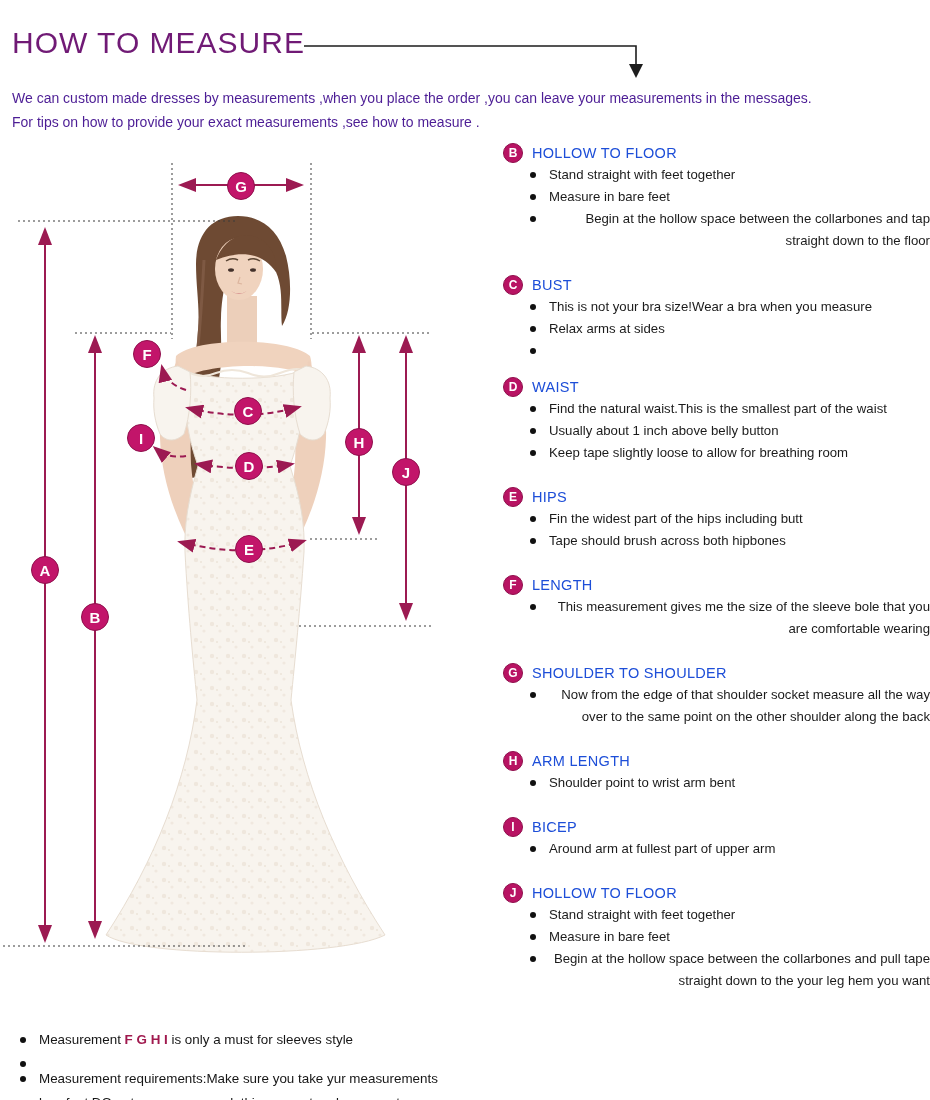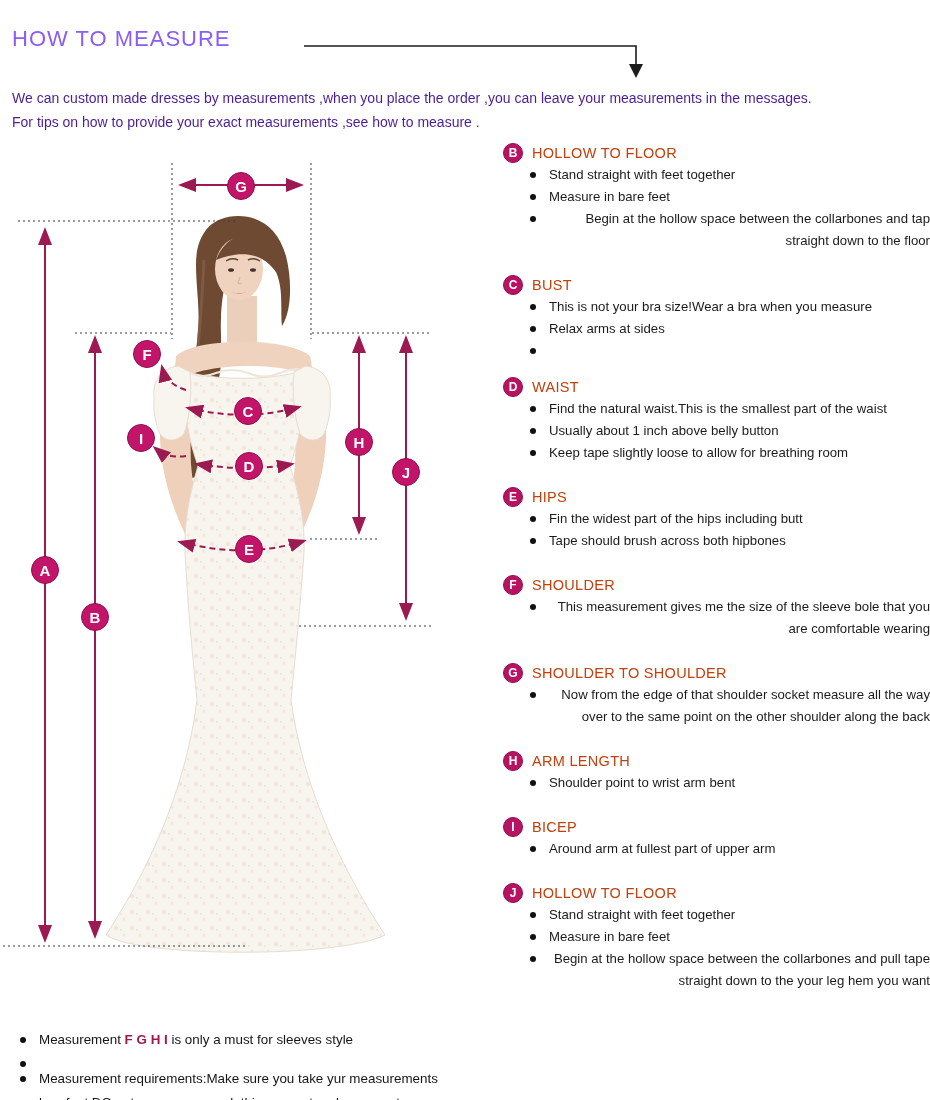--- a/index.html
+++ b/index.html
@@ -7,21 +7,21 @@
   body {
     position: relative;
     font-family: "Liberation Sans", "DejaVu Sans", sans-serif;
     color: #1c1c1c;
     overflow: hidden;
   }
 
   
   .page-title {
     position: absolute; left: 12px; top: 26px;
-    font-size: 22px; font-weight: 400; letter-spacing: 1px; color: #8b5cf6;
+    font-size: 30px; font-weight: 400; letter-spacing: 1px; color: #701a75;
   }
   .title-arrow { position: absolute; left: 298px; top: 36px; }
   .intro { position: absolute; left: 12px; top: 86px; width: 900px; }
   .intro p { font-size: 14px; line-height: 24px; color: #4c1d95; }
 
   
   .diagram { position: absolute; left: 0; top: 140px; width: 480px; height: 832px; }
   .diagram svg { position: absolute; left: 0; top: 0; }
   .fig-layer  { z-index: 1; }
   .arrow-layer{ z-index: 2; }
@@ -49,21 +49,21 @@
   
   .sections { position: absolute; left: 503px; top: 142px; width: 427px; }
   .m-section { margin-bottom: 22px; }
   .sec-head { display: flex; align-items: center; gap: 9px; height: 22px; }
   .sec-badge {
     width: 20px; height: 20px; border-radius: 50%; flex: none;
     background: #b81363; border: 1px solid #8f0f4c;
     color: #fff; font-size: 12px; font-weight: bold;
     display: flex; align-items: center; justify-content: center; line-height: 1;
   }
-  .sec-title { font-size: 14.5px; letter-spacing: .3px; color: #c2410c; }
+  .sec-title { font-size: 14.5px; letter-spacing: .3px; color: #1d4ed8; }
   .bullets { list-style: none; padding-left: 27px; }
   .bullets li { display: flex; gap: 13px; line-height: 22px; }
   .dot {
     width: 6px; height: 6px; border-radius: 50%; background: #111;
     margin-top: 8px; flex: none;
   }
   .b-text { font-size: 13.2px; color: #1b1b1b; max-width: 372px; text-align: right; }
   .sec-G .b-text, .sec-J .b-text, .sec-B .b-text, .sec-F .b-text { max-width: 396px; }
 
   
@@ -273,21 +273,21 @@
       <li>
           <span class="dot"></span>
           <span class="b-text">Tape should brush across both hipbones</span>
         </li>
     </ul>
   </section>
 
   <section class="m-section sec-F">
     <div class="sec-head">
       <span class="sec-badge">F</span>
-      <span class="sec-title">SHOULDER</span>
+      <span class="sec-title">LENGTH</span>
     </div>
     <ul class="bullets">
       <li>
           <span class="dot"></span>
           <span class="b-text">This measurement gives me the size of the sleeve bole that you are comfortable wearing</span>
         </li>
     </ul>
   </section>
 
   <section class="m-section sec-G">

